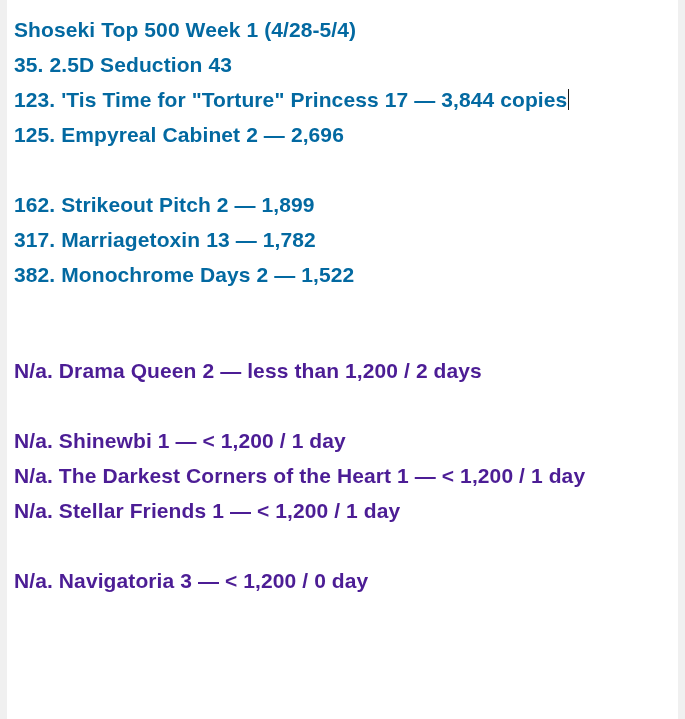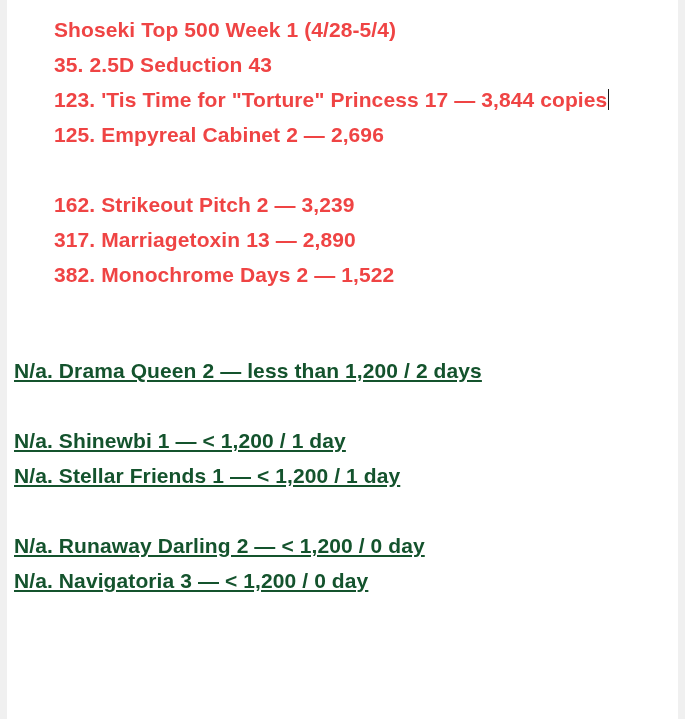--- a/index.html
+++ b/index.html
@@ -22,26 +22,24 @@
     padding: 12px 0 0 14px;
   }
   .line {
     font-size: 21px;
     font-weight: bold;
     line-height: 35px;
     white-space: nowrap;
     letter-spacing: 0.1px;
   }
   .line.black {
-    color: #ef4444;
-    margin-left: 40px;
+    color: #0369a1;
   }
   .line.red {
-    color: #14532d;
-    text-decoration: underline;
+    color: #4c1d95;
   }
   .spacer {
     height: 35px;
   }
   .spacer.small {
     height: 26px;
   }
   .caret {
     display: inline-block;
     width: 1px;
@@ -69,32 +67,32 @@
   <div class="edge-bar right"></div>
 
   <div class="line black">Shoseki Top 500 Week 1 (4/28-5/4)</div>
 
   <div class="line black">35. 2.5D Seduction 43</div>
   <div class="line black"><span>123. 'Tis Time for "Torture" Princess 17 — 3,844 copies</span><span class="caret"></span></div>
   <div class="line black">125. Empyreal Cabinet 2 — 2,696</div>
 
   <div class="spacer"></div>
 
-  <div class="line black">162. Strikeout Pitch 2 — 3,239</div>
-  <div class="line black">317. Marriagetoxin 13 — 2,890</div>
+  <div class="line black">162. Strikeout Pitch 2 — 1,899</div>
+  <div class="line black">317. Marriagetoxin 13 — 1,782</div>
   <div class="line black">382. Monochrome Days 2 — 1,522</div>
 
   <div class="spacer"></div>
   <div class="spacer small"></div>
 
   <div class="line red">N/a. Drama Queen 2 — less than 1,200 / 2 days</div>
 
   <div class="spacer"></div>
 
   <div class="line red">N/a. Shinewbi 1 — &lt; 1,200 / 1 day</div>
+  <div class="line red">N/a. The Darkest Corners of the Heart 1 — &lt; 1,200 / 1 day</div>
   <div class="line red">N/a. Stellar Friends 1 — &lt; 1,200 / 1 day</div>
 
   <div class="spacer"></div>
 
-  <div class="line red">N/a. Runaway Darling 2 — &lt; 1,200 / 0 day</div>
   <div class="line red">N/a. Navigatoria 3 — &lt; 1,200 / 0 day</div>
 
 </div>
 
 </body></html>

